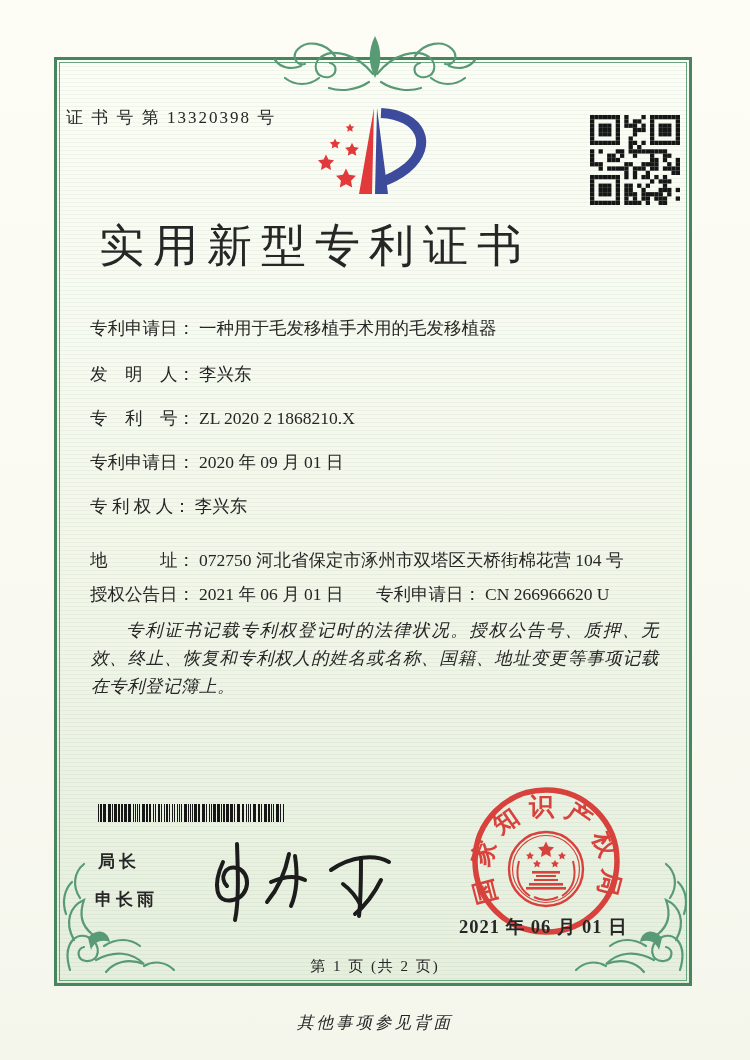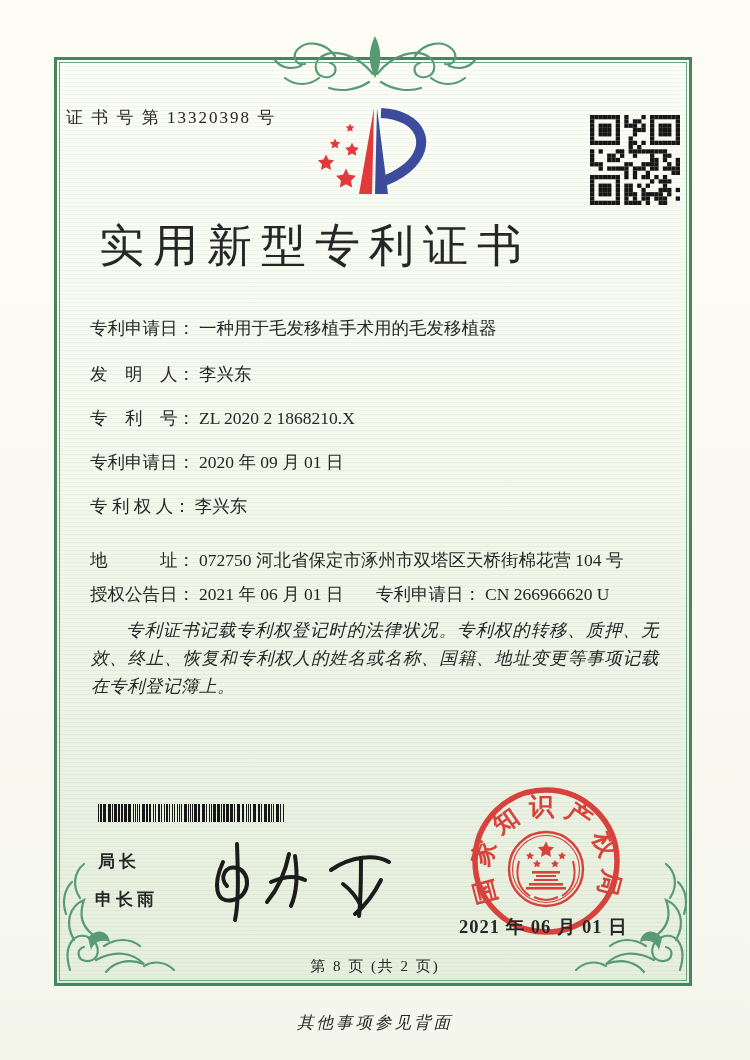--- a/index.html
+++ b/index.html
@@ -365,21 +365,21 @@
 </div>
 
 <div class="abs row" style="top:582px">
   <span class="lab">授权公告日：</span><span class="val">2021 年 06 月 01 日</span>
   <span class="grant2">
     <span class="lab">专利申请日：</span><span class="val">CN 266966620 U</span>
   </span>
 </div>
 
 <div class="abs body-text">
-  <p>专利证书记载专利权登记时的法律状况。专利权的转移、质押、无效、终止、恢复和专利权人的姓名或名称、国籍、地址变更等事项记载在专利登记簿上。</p>
+  <p>专利证书记载专利权登记时的法律状况。授权公告号、质押、无效、终止、恢复和专利权人的姓名或名称、国籍、地址变更等事项记载在专利登记簿上。</p>
 </div>
 
 <div class="abs barcode" style="left:98px;top:804px;width:188px;height:18px;">
     <div style="position:absolute;left:0px;top:0;width:1px;height:100%;background:#161616"></div>
     <div style="position:absolute;left:2px;top:0;width:2px;height:100%;background:#161616"></div>
     <div style="position:absolute;left:5px;top:0;width:3px;height:100%;background:#161616"></div>
     <div style="position:absolute;left:10px;top:0;width:3px;height:100%;background:#161616"></div>
     <div style="position:absolute;left:14px;top:0;width:1px;height:100%;background:#161616"></div>
     <div style="position:absolute;left:16px;top:0;width:3px;height:100%;background:#161616"></div>
     <div style="position:absolute;left:20px;top:0;width:2px;height:100%;background:#161616"></div>
@@ -473,14 +473,14 @@
     <rect class="seal-fill" x="-12" y="10" width="24" height="2"></rect>
     <rect class="seal-fill" x="-17" y="14" width="34" height="2.6"></rect>
     <rect class="seal-fill" x="-20" y="18" width="40" height="2.6"></rect>
     <path class="seal-line" d="M-27,-8 C-31,8 -27,20 -16,27" stroke-width="2"></path>
     <path class="seal-line" d="M27,-8 C31,8 27,20 16,27" stroke-width="2"></path>
     <path class="seal-line" d="M-12,28 C-4,32 4,32 12,28" stroke-width="2"></path>
   </g>
 </svg>
 <div class="abs seal-date">2021 年 06 月 01 日</div>
 
-<div class="abs footer-page">第 8 页 (共 2 页)</div>
+<div class="abs footer-page">第 1 页 (共 2 页)</div>
 <div class="abs back-note">其他事项参见背面</div>
 
 </body></html>

